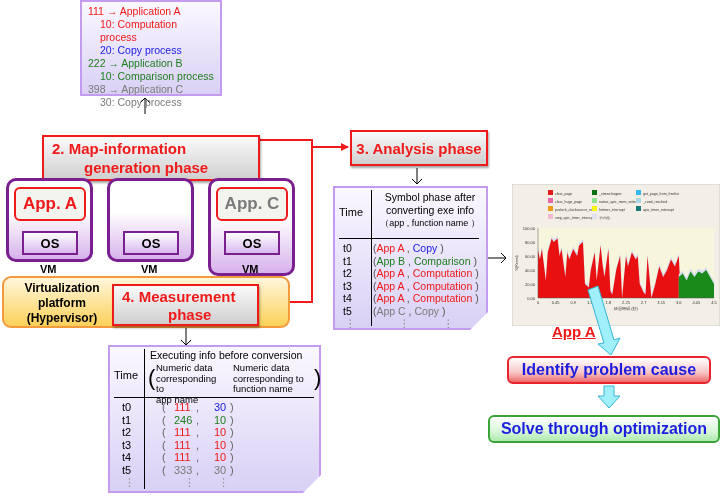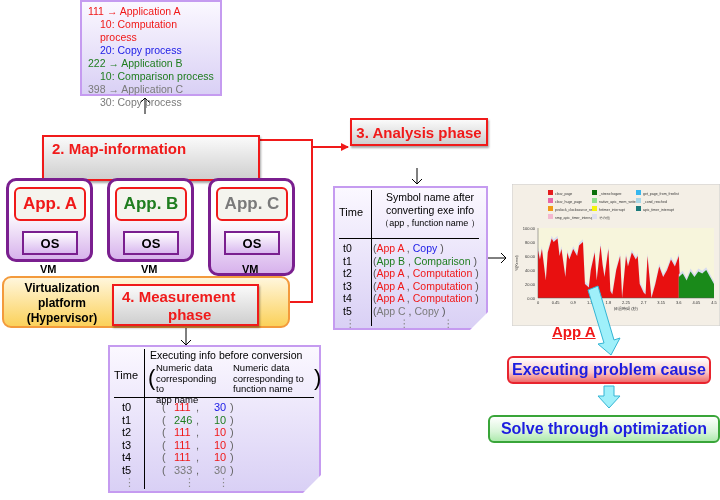--- a/index.html
+++ b/index.html
@@ -54,36 +54,34 @@
       <div style="color: rgb(26, 26, 230); padding-left: 12px;">20: Copy process</div>
       <div style="color: rgb(31, 125, 31);">222 → Application B</div>
       <div style="color: rgb(31, 125, 31); padding-left: 12px;">10: Comparison process</div>
       <div style="color: rgb(122, 122, 122);">398 → Application C</div>
       <div style="color: rgb(122, 122, 122); padding-left: 12px;">30: Copy process</div>
     </div>
 </div>
 
 <div class="abs phase" style="left:42px;top:115px;width:218px;height:46px;font-size:15px;line-height:19px;padding:2px 0 0 8px;margin-top:20px;">
   <div>2. Map-information</div>
+  <div style="padding-left:32px;">generation phase</div>
 </div>
 
 <div id="vms">
     <div class="abs vm" style="left:6px;top:178px;width:87px;height:84px;">
       <div class="abs app" style="left:5px;top:6px;width:72px;height:34px;color:#f01818;">
         <span>App. A</span>
       </div>
       <div class="abs os" style="left:13px;top:50px;width:56px;height:24px;">
         <span>OS</span>
       </div>
     </div>
     <div class="abs vmlabel" style="left:40px;top:263px;">VM</div>
     <div class="abs vm" style="left:107px;top:178px;width:87px;height:84px;">
-      <div class="abs app" style="left:5px;top:6px;width:72px;height:34px;color:#1f7d1f;">
-        <span>App. B</span>
-      </div>
       <div class="abs os" style="left:13px;top:50px;width:56px;height:24px;">
         <span>OS</span>
       </div>
     </div>
     <div class="abs vmlabel" style="left:141px;top:263px;">VM</div>
     <div class="abs vm" style="left:208px;top:178px;width:87px;height:98px;">
       <div class="abs app" style="left:5px;top:6px;width:72px;height:34px;color:#7a7a7a;">
         <span>App. C</span>
       </div>
       <div class="abs os" style="left:13px;top:50px;width:56px;height:24px;">
@@ -175,30 +173,30 @@
    </div>
       <div style="position:relative;height:12px;color:#888;">
         <span style="position:absolute;left:10px;">⋮</span>
         <span style="position:absolute;left:70px;">⋮</span>
         <span style="position:absolute;left:104px;">⋮</span>
       </div>
     </div>
   <div class="fold" style="border-width:0 0 18px 18px;border-color:transparent transparent #fff transparent;"></div>
 </div>
 
-<div class="abs phase" style="left:350px;top:118px;width:138px;height:28px;font-size:15px;display:flex;align-items:center;justify-content:center;">
+<div class="abs phase" style="left:350px;top:130px;width:138px;height:36px;font-size:15px;display:flex;align-items:center;justify-content:center;">
   <span>3. Analysis phase</span>
 </div>
 
 <div class="abs note" style="left:333px;top:186px;width:155px;height:144px;">
   <div class="abs" style="left:4px;top:18px;font-size:11px;">Time</div>
   <div class="abs" style="left:36px;top:2px;width:1px;height:136px;background:#000;"></div>
   <div class="abs" style="left:4px;top:50px;width:140px;height:1px;background:#000;"></div>
   <div class="abs" style="left:38px;top:3px;width:114px;text-align:center;font-size:10.5px;line-height:13px;">
-    <div>Symbol name after</div>
+    <div>Symbol phase after</div>
     <div>converting exe info</div>
     <div style="font-size:9px;">（app ,  function name ）</div>
   </div>
   <div id="sym-rows" class="abs" style="left:4px;top:54px;width:150px;font-size:10.5px;line-height:12.5px;">
       <div style="position:relative;height:12.5px;white-space:nowrap;">
      <span style="position:absolute;left:4px;">t0</span>
      <span style="position:absolute;left:34px;color:#555;">(<span style="color:#f01818">App A</span> , <span style="color:#1a1ae6">Copy</span> )</span>
    </div>
       <div style="position:relative;height:12.5px;white-space:nowrap;">
      <span style="position:absolute;left:4px;">t1</span>
@@ -283,17 +281,17 @@
   </svg>
 
 <div class="abs red" style="left:552px;top:323px;font-size:15px;font-weight:bold;text-decoration:underline;">App A</div>
 
 <svg class="abs" style="left:0;top:0" width="720" height="500">
   <polygon points="588,290 598,286 614,340 620,338 611,355 598,344 604,343" fill="#9ff0fa" stroke="#34b5d4" stroke-width="1"></polygon>
   <polygon points="604,386 614,386 614,396 620,396 609,408 598,396 604,396" fill="#9ff0fa" stroke="#34b5d4" stroke-width="1"></polygon>
 </svg>
 
 <div class="abs" style="left:507px;top:356px;width:204px;height:28px;border:2px solid #e8242e;border-radius:6px;background:linear-gradient(180deg,#fff 0%,#f9c6c6 60%,#ee6b6b 100%);display:flex;align-items:center;justify-content:center;">
-  <span style="color:#1d1de0;font-weight:bold;font-size:16px;">Executing problem cause</span>
+  <span style="color:#1d1de0;font-weight:bold;font-size:16px;">Identify problem cause</span>
 </div>
 <div class="abs" style="left:488px;top:415px;width:232px;height:28px;border:2px solid #39a539;border-radius:6px;background:linear-gradient(180deg,#fff 0%,#d8f5d8 60%,#aeeaae 100%);display:flex;align-items:center;justify-content:center;">
   <span style="color:#1d1de0;font-weight:bold;font-size:16px;text-align:right;">Solve through optimization</span>
 </div>
 
 </body></html>

